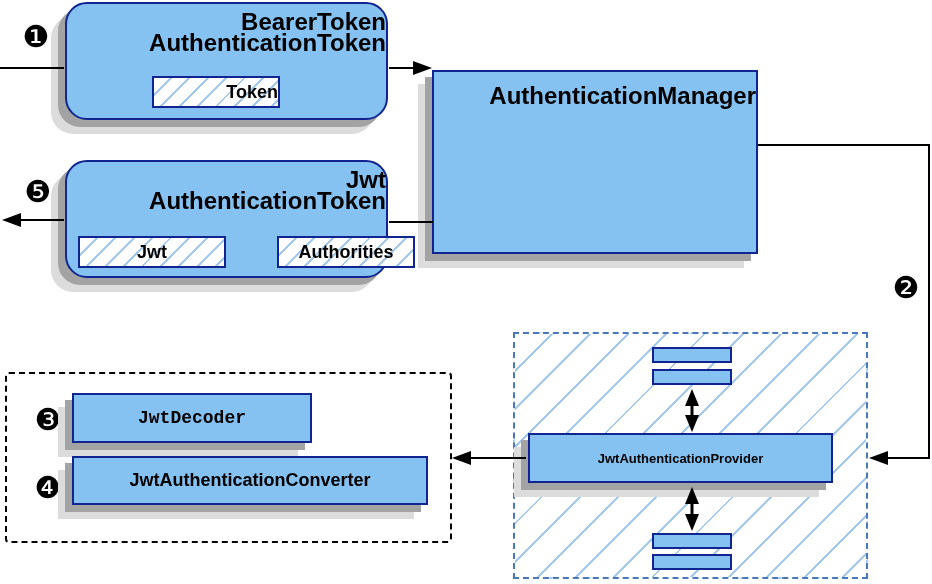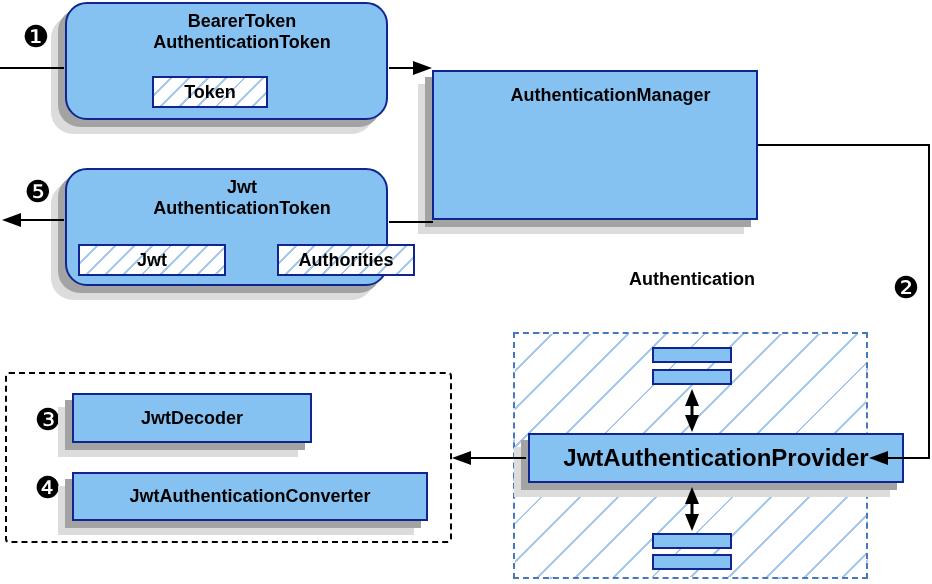--- a/index.html
+++ b/index.html
@@ -5,21 +5,21 @@
   html,body{margin:0;padding:0;background:#fff;}
   #canvas{
     position:relative;width:932px;height:584px;background:#fff;overflow:hidden;
     font-family:"Liberation Sans",sans-serif;color:#000;
   }
   .node{
     position:absolute;background:#85c2f2;border:2px solid #10258f;box-sizing:border-box;
     box-shadow:-7px 7px 0 #a3a3a3,-14px 14px 0 #dcdcdc;
   }
   .rounded{border-radius:22px;}
-  .node-title{font-weight:bold;font-size:18px;line-height:21px;text-align:center;margin-left:31px;}
+  .node-title{font-weight:bold;font-size:24px;line-height:21px;text-align:right;margin-left:31px;}
   .field{
     position:absolute;background-color:#fff;border:2px solid #10258f;box-sizing:border-box;
     display:flex;align-items:center;justify-content:center;
     font-weight:bold;font-size:18px;
     background-image:repeating-linear-gradient(135deg,transparent 0 11px,#a5c9ec 11px 13px);
   }
   .providers-dashed{
     position:absolute;left:513px;top:332px;width:355px;height:247px;box-sizing:border-box;
     border:2px dashed #4878ba;
     background-image:repeating-linear-gradient(135deg,transparent 0 25px,#a5c9ec 25px 27px);
@@ -46,64 +46,63 @@
 </head>
 <body>
 
 <div id="canvas">
 
   <div class="node rounded" style="left:65px;top:2px;width:323px;height:118px;">
     <div class="node-title" style="margin-top:7px;">
       <div>BearerToken</div>
       <div>AuthenticationToken</div>
     </div>
-    <div class="field" style="left:85px;top:72px;width:116px;height:32px;">
+    <div class="field" style="left:85px;top:72px;width:128px;height:32px;justify-content:flex-end;">
       <span>Token</span>
     </div>
   </div>
 
-  <div class="node rounded" style="left:65px;top:168px;width:323px;height:118px;">
+  <div class="node rounded" style="left:65px;top:160px;width:323px;height:118px;">
     <div class="node-title" style="margin-top:7px;">
       <div>Jwt</div>
       <div>AuthenticationToken</div>
     </div>
     <div class="field" style="left:11px;top:74px;width:148px;height:32px;">
       <span>Jwt</span>
     </div>
     <div class="field" style="left:169px;top:74px;width:138px;height:32px;margin-left:41px;">
       <span>Authorities</span>
     </div>
   </div>
 
-  <div class="node" style="left:432px;top:70px;width:326px;height:150px;">
+  <div class="node" style="left:432px;top:70px;width:326px;height:184px;">
     <div class="node-title" style="margin-top:13px;">AuthenticationManager</div>
   </div>
 
   <div class="heading">
-    <div>Authentication</div>
   </div>
 
   <div class="providers-dashed"></div>
 
   <div class="mini-bar" style="left:652px;top:347px;"></div>
   <div class="mini-bar" style="left:652px;top:369px;"></div>
   <div class="mini-bar" style="left:652px;top:533px;"></div>
   <div class="mini-bar" style="left:652px;top:554px;"></div>
 
-  <div class="node center-label" style="left:528px;top:433px;width:376px;height:50px;font-size:24px;">
+  <div class="node center-label" style="left:528px;top:433px;width:305px;height:50px;font-size:13px;">
     <span>JwtAuthenticationProvider</span>
   </div>
 
   <div class="black-dashed"></div>
 
-  <div class="node center-label" style="left:72px;top:393px;width:240px;height:50px;font-size:18px;z-index:5;">
+  <div class="node center-label" style="left:72px;top:393px;width:240px;height:50px;font-size:18px;z-index:5;font-family:Liberation Mono, monospace;">
     <span>JwtDecoder</span>
   </div>
 
-  <div class="node center-label" style="left:72px;top:472px;width:356px;height:49px;font-size:18px;z-index:5;">
+  <div class="node center-label" style="left:72px;top:456px;width:356px;height:49px;font-size:18px;z-index:5;">
     <span>JwtAuthenticationConverter</span>
   </div>
 
   <span class="badge" style="left:36px;top:37px;">❶</span>
   <span class="badge" style="left:906px;top:288px;">❷</span>
   <span class="badge" style="left:48px;top:420px;">❸</span>
   <span class="badge" style="left:48px;top:488px;">❹</span>
   <span class="badge" style="left:38px;top:192px;">❺</span>
 
   <svg class="overlay" width="932" height="584" viewBox="0 0 932 584">

